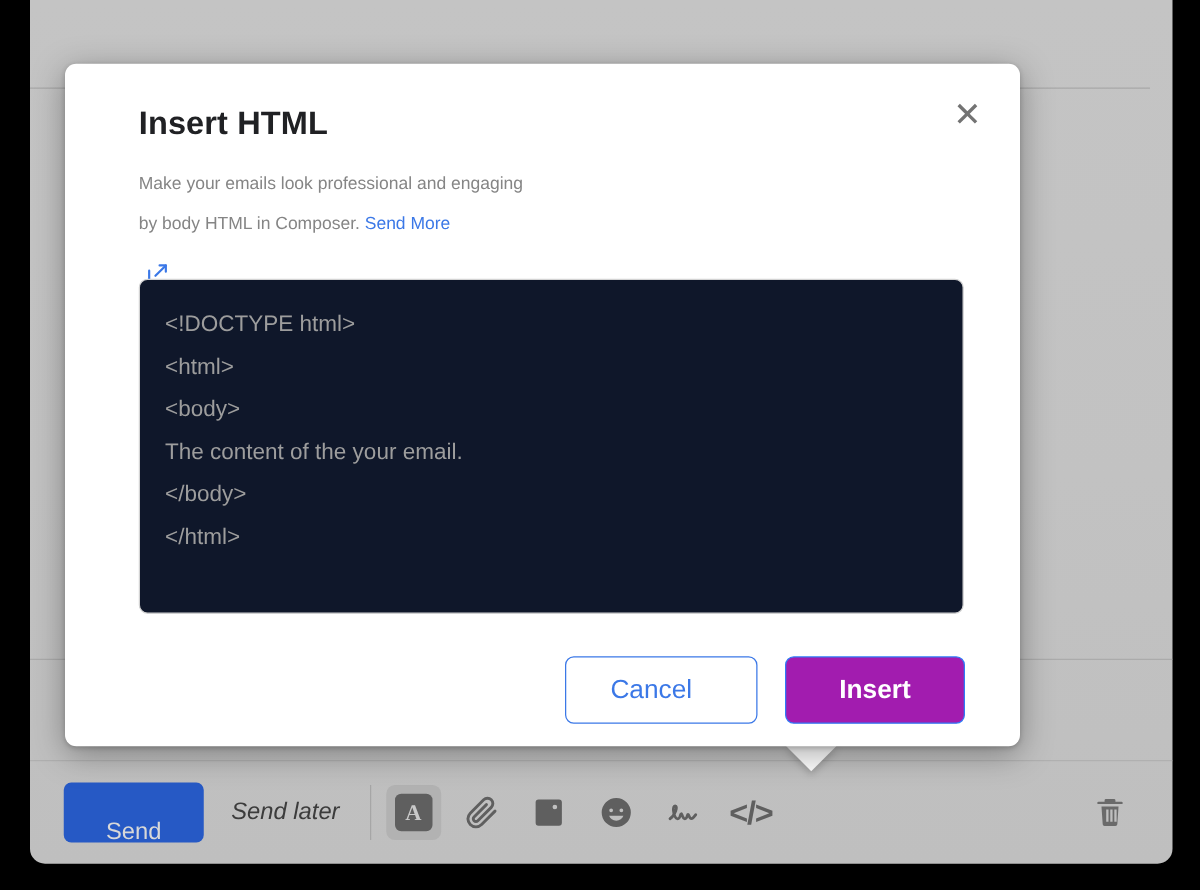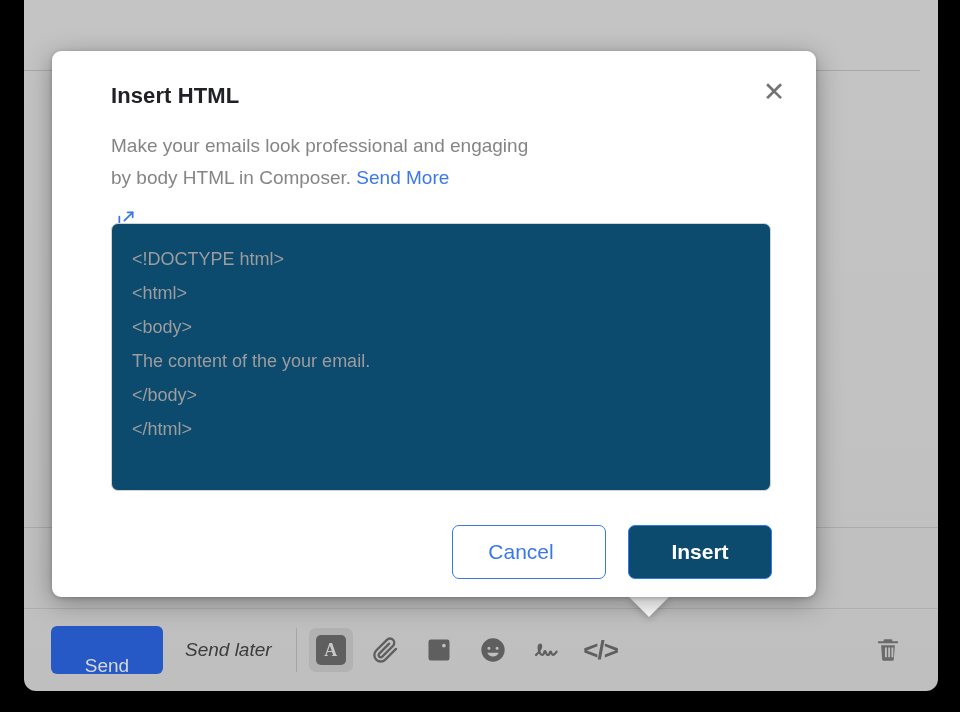--- a/index.html
+++ b/index.html
@@ -187,31 +187,31 @@
     justify-content: center;
     cursor: pointer;
     color: #737373;
     font-size: 27px;
     line-height: 1;
   }
   .dialog-title {
     position: absolute;
     left: 59px;
     top: 32px;
-    font-size: 22px;
+    font-size: 26px;
     font-weight: 700;
     color: #202124;
     letter-spacing: 0.1px;
   }
   .dialog-desc {
     position: absolute;
     left: 59px;
     top: 79px;
     width: 560px;
-    font-size: 19px;
+    font-size: 14px;
     line-height: 32px;
     color: #858585;
   }
   .dialog-desc a {
     color: #3b78e7;
     text-decoration: none;
     cursor: pointer;
   }
 
   
@@ -231,21 +231,21 @@
   
   .code-box {
     position: absolute;
     left: 59px;
     top: 172px;
     width: 660px;
     height: 268px;
     border: 1px solid #d3d3d3;
     border-radius: 7px;
     box-sizing: border-box;
-    background: #0c4a6e;
+    background: #0f172a;
     padding: 18px 20px;
     overflow: hidden;
     cursor: text;
   }
   .code-placeholder {
     color: #9d9d9d;
     font-size: 18px;
     line-height: 34px;
     font-family: "Liberation Sans", sans-serif;
     white-space: pre;
@@ -278,21 +278,21 @@
   }
   .btn-cancel {
     min-width: 154px;
     background: #ffffff;
     border: 1px solid #3b78e7;
     color: #3b78e7;
     padding-left: 10px;
   }
   .btn-insert {
     min-width: 144px;
-    background: #0c4a6e;
+    background: #a21caf;
     border: 1px solid #2f7bf6;
     color: #ffffff;
     font-weight: 700;
   }
 </style>
 </head>
 <body>
 
 <div id="screen">
 

